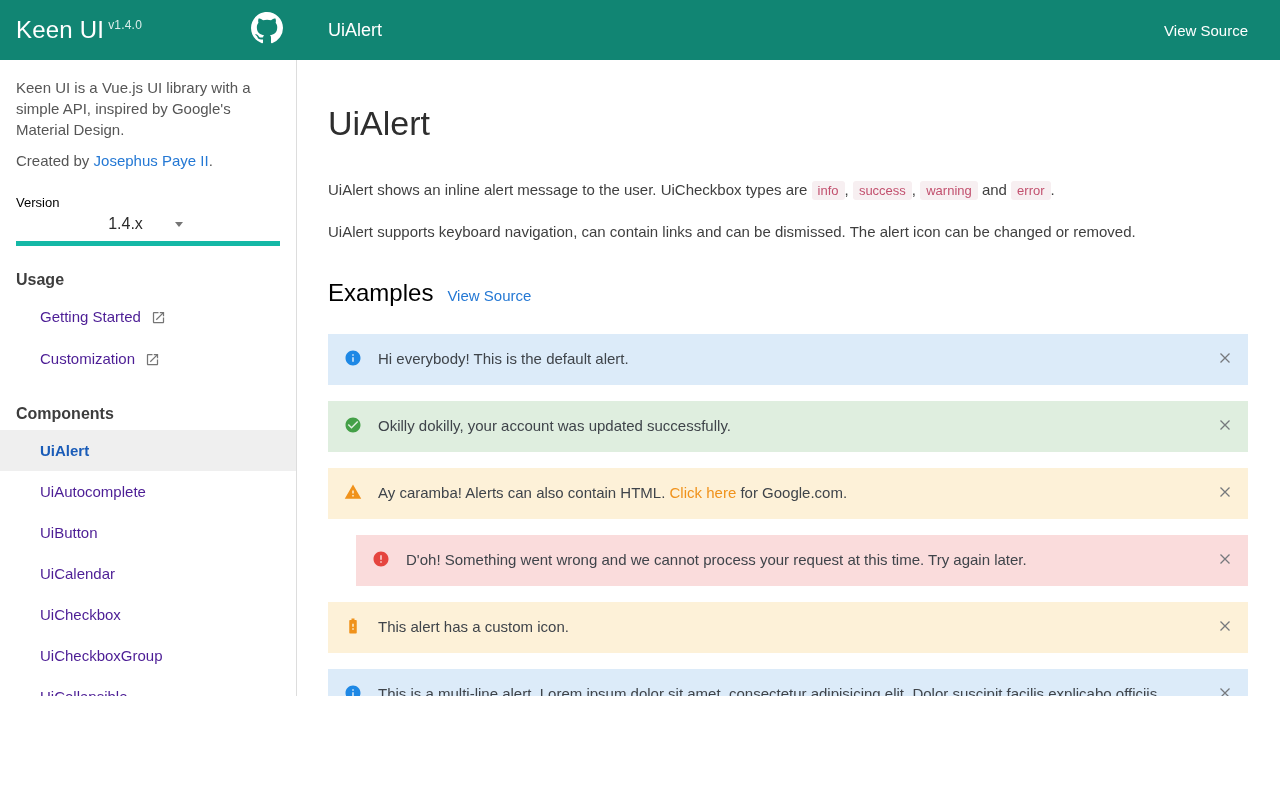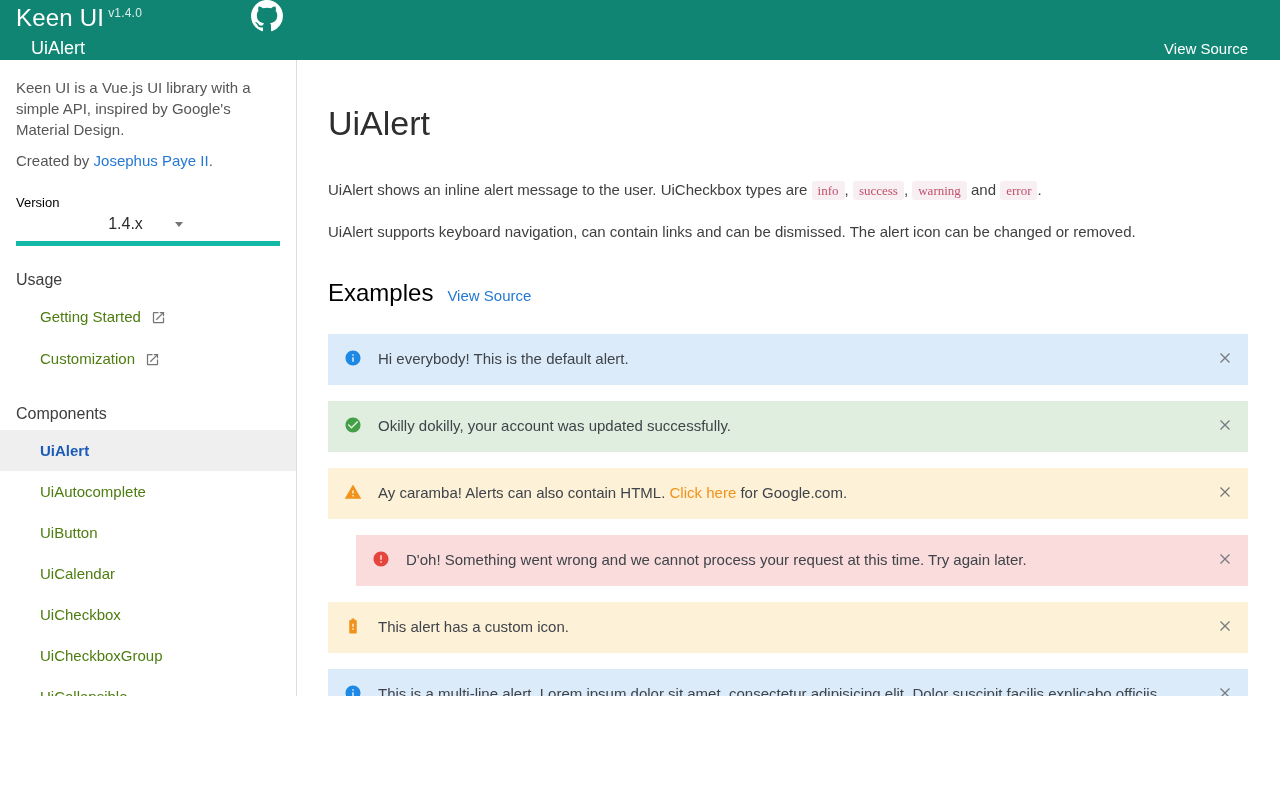--- a/index.html
+++ b/index.html
@@ -4,21 +4,21 @@
 <style>
   * { margin: 0; padding: 0; box-sizing: border-box; }
   html, body {
     width: 1280px; height: 800px; overflow: hidden;
     font-family: "Liberation Sans", "DejaVu Sans", sans-serif;
     background: #ffffff; color: #404040;
   }
   
   .header {
     height: 60px; background: #118573; color: #fff;
-    display: flex; align-items: stretch; flex-direction: column;
+    display: flex; align-items: stretch;
   }
   .brand-area {
     width: 297px; flex: none; display: flex; align-items: center;
     justify-content: space-between; padding: 0 14px 0 16px;
   }
   .brand { font-size: 24px; font-weight: 400; letter-spacing: 0.2px; }
   .brand sup { font-size: 12px; opacity: 0.85; margin-left: 4px; }
   .github-link { display: flex; align-items: center; }
   .header-main {
     flex: 1; display: flex; align-items: center;
@@ -46,44 +46,44 @@
     cursor: pointer;
     gap: 32px;
   }
   .version-value { font-size: 16px; color: #2b2b2b; }
   .select-caret {
     width: 0; height: 0; border-left: 4.5px solid transparent;
     border-right: 4.5px solid transparent; border-top: 5px solid #757575;
     margin-right: 3px;
   }
   .sidebar-heading {
-    font-size: 16px; font-weight: normal; color: #3d3d3d;
+    font-size: 16px; font-weight: bold; color: #3d3d3d;
     padding: 0 16px; margin-top: 25px; margin-bottom: 7px;
   }
   .nav-list { list-style: none; }
   .nav-item {
     height: 42px; line-height: 42px; padding-left: 40px;
-    font-size: 15px; color: #4d7c0f; cursor: pointer;
+    font-size: 15px; color: #4c1d95; cursor: pointer;
     display: flex; align-items: center;
   }
   .nav-item .ext-icon { margin-left: 10px; display: inline-flex; }
   .comp-item { height: 41px; line-height: 41px; }
   .nav-item.active {
     background: #efefef; color: #1a5cb8; font-weight: bold;
   }
 
   
   .main {
     flex: 1; padding: 0 32px 0 31px; overflow: hidden;
   }
   .page-h1 { font-size: 34px; font-weight: 400; color: #2e2e2e; margin-top: 44px; }
   .intro-p { font-size: 15px; line-height: 20px; color: #3f3f3f; margin-top: 37px; }
   .intro-p2 { margin-top: 21px; }
   code.chip {
-    font-family: Liberation Serif, serif;
+    font-family: Liberation Sans, sans-serif;
     font-size: 13px; color: #c2506e; background: #f7eff1;
     padding: 2px 6px; border-radius: 3px;
   }
   .examples-row { display: flex; align-items: baseline; margin-top: 37px; }
   .examples-h2 { font-size: 24px; font-weight: 400; color: #000000; }
   .examples-link { font-size: 15px; margin-left: 14px; }
 
   
   .alerts { margin-top: 27px; }
   .alert {

